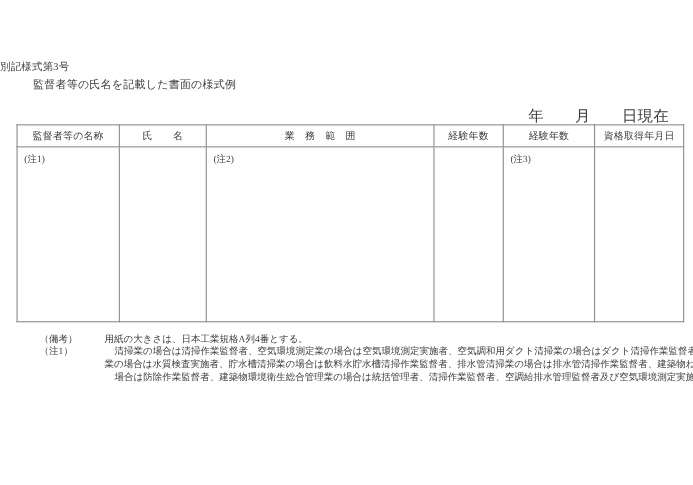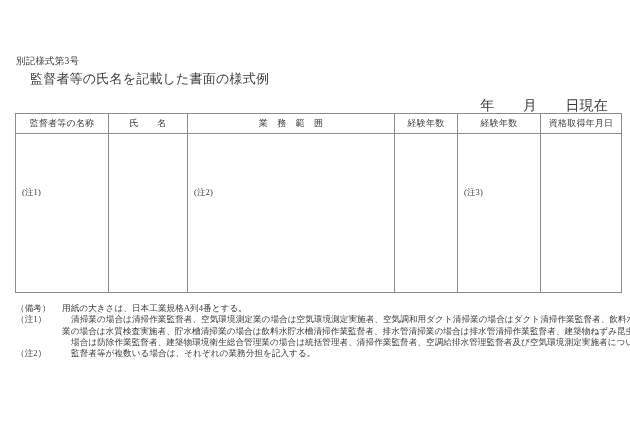--- a/index.html
+++ b/index.html
@@ -19,31 +19,31 @@
   .page {
     position: absolute;
     left: 0; top: 0;
     width: 630px;
     height: 441px;
   }
 
   
   .form-no {
     position: absolute;
-    left: 16px;
+    left: 0;
     top: 55px;
     font-size: 9.5px;
     letter-spacing: 0.2px;
     white-space: nowrap;
   }
   .form-subtitle {
     position: absolute;
     left: 30px;
     top: 70px;
-    font-size: 13px;
+    font-size: 10px;
     letter-spacing: 0.2px;
     white-space: nowrap;
   }
   .doc-title {
     position: absolute;
     left: 0;
     top: 85px;
     width: 630px;
     text-align: center;
     font-size: 10px;
@@ -88,21 +88,20 @@
   table.grid td {
     height: 158px;
     vertical-align: top;
     text-align: left;
   }
   td .note {
     display: block;
     padding: 5px 0 0 6px;
     font-size: 8.5px;
     letter-spacing: 0.1px;
-    margin-top: 48px;
   }
   .c1 { width: 92px; }
   .c2 { width: 78px; }
   .c3 { width: 206px; }
   .c4 { width: 62px; }
   .c5 { width: 82px; }
   .c6 { width: 80px; }
 
   
   .notes {
@@ -116,23 +115,25 @@
   }
   .note-row {
     display: flex;
     align-items: flex-start;
     margin-bottom: 0px;
   }
   .note-tag {
     flex: 0 0 auto;
     width: 46px;
     white-space: nowrap;
+    margin-left: 20px;
   }
   .note-body {
     flex: 1 1 auto;
+    margin-left: 13px;
   }
   .note-body .ln {
     display: block;
     white-space: nowrap;
   }
   .note-body .ln.indent {
     padding-left: 9px;
   }
 </style>
 </head>
@@ -192,23 +193,17 @@
 
     <div class="note-row">
       <div class="note-tag">（注1）</div>
       <div class="note-body">
         <span class="ln indent">清掃業の場合は清掃作業監督者、空気環境測定業の場合は空気環境測定実施者、空気調和用ダクト清掃業の場合はダクト清掃作業監督者、飲料水水質検査</span>
         <span class="ln">業の場合は水質検査実施者、貯水槽清掃業の場合は飲料水貯水槽清掃作業監督者、排水管清掃業の場合は排水管清掃作業監督者、建築物ねずみ昆虫等防除業の</span>
         <span class="ln indent">場合は防除作業監督者、建築物環境衛生総合管理業の場合は統括管理者、清掃作業監督者、空調給排水管理監督者及び空気環境測定実施者について記入する。</span>
       </div>
     </div>
 
-    <div class="note-row">
-      <div class="note-tag">（注2）</div>
-      <div class="note-body">
-        <span class="ln indent">監督者等が複数いる場合は、それぞれの業務分担を記入する。</span>
-      </div>
-    </div>
 
 
   </div>
 
 </div>
 
 </body></html>

